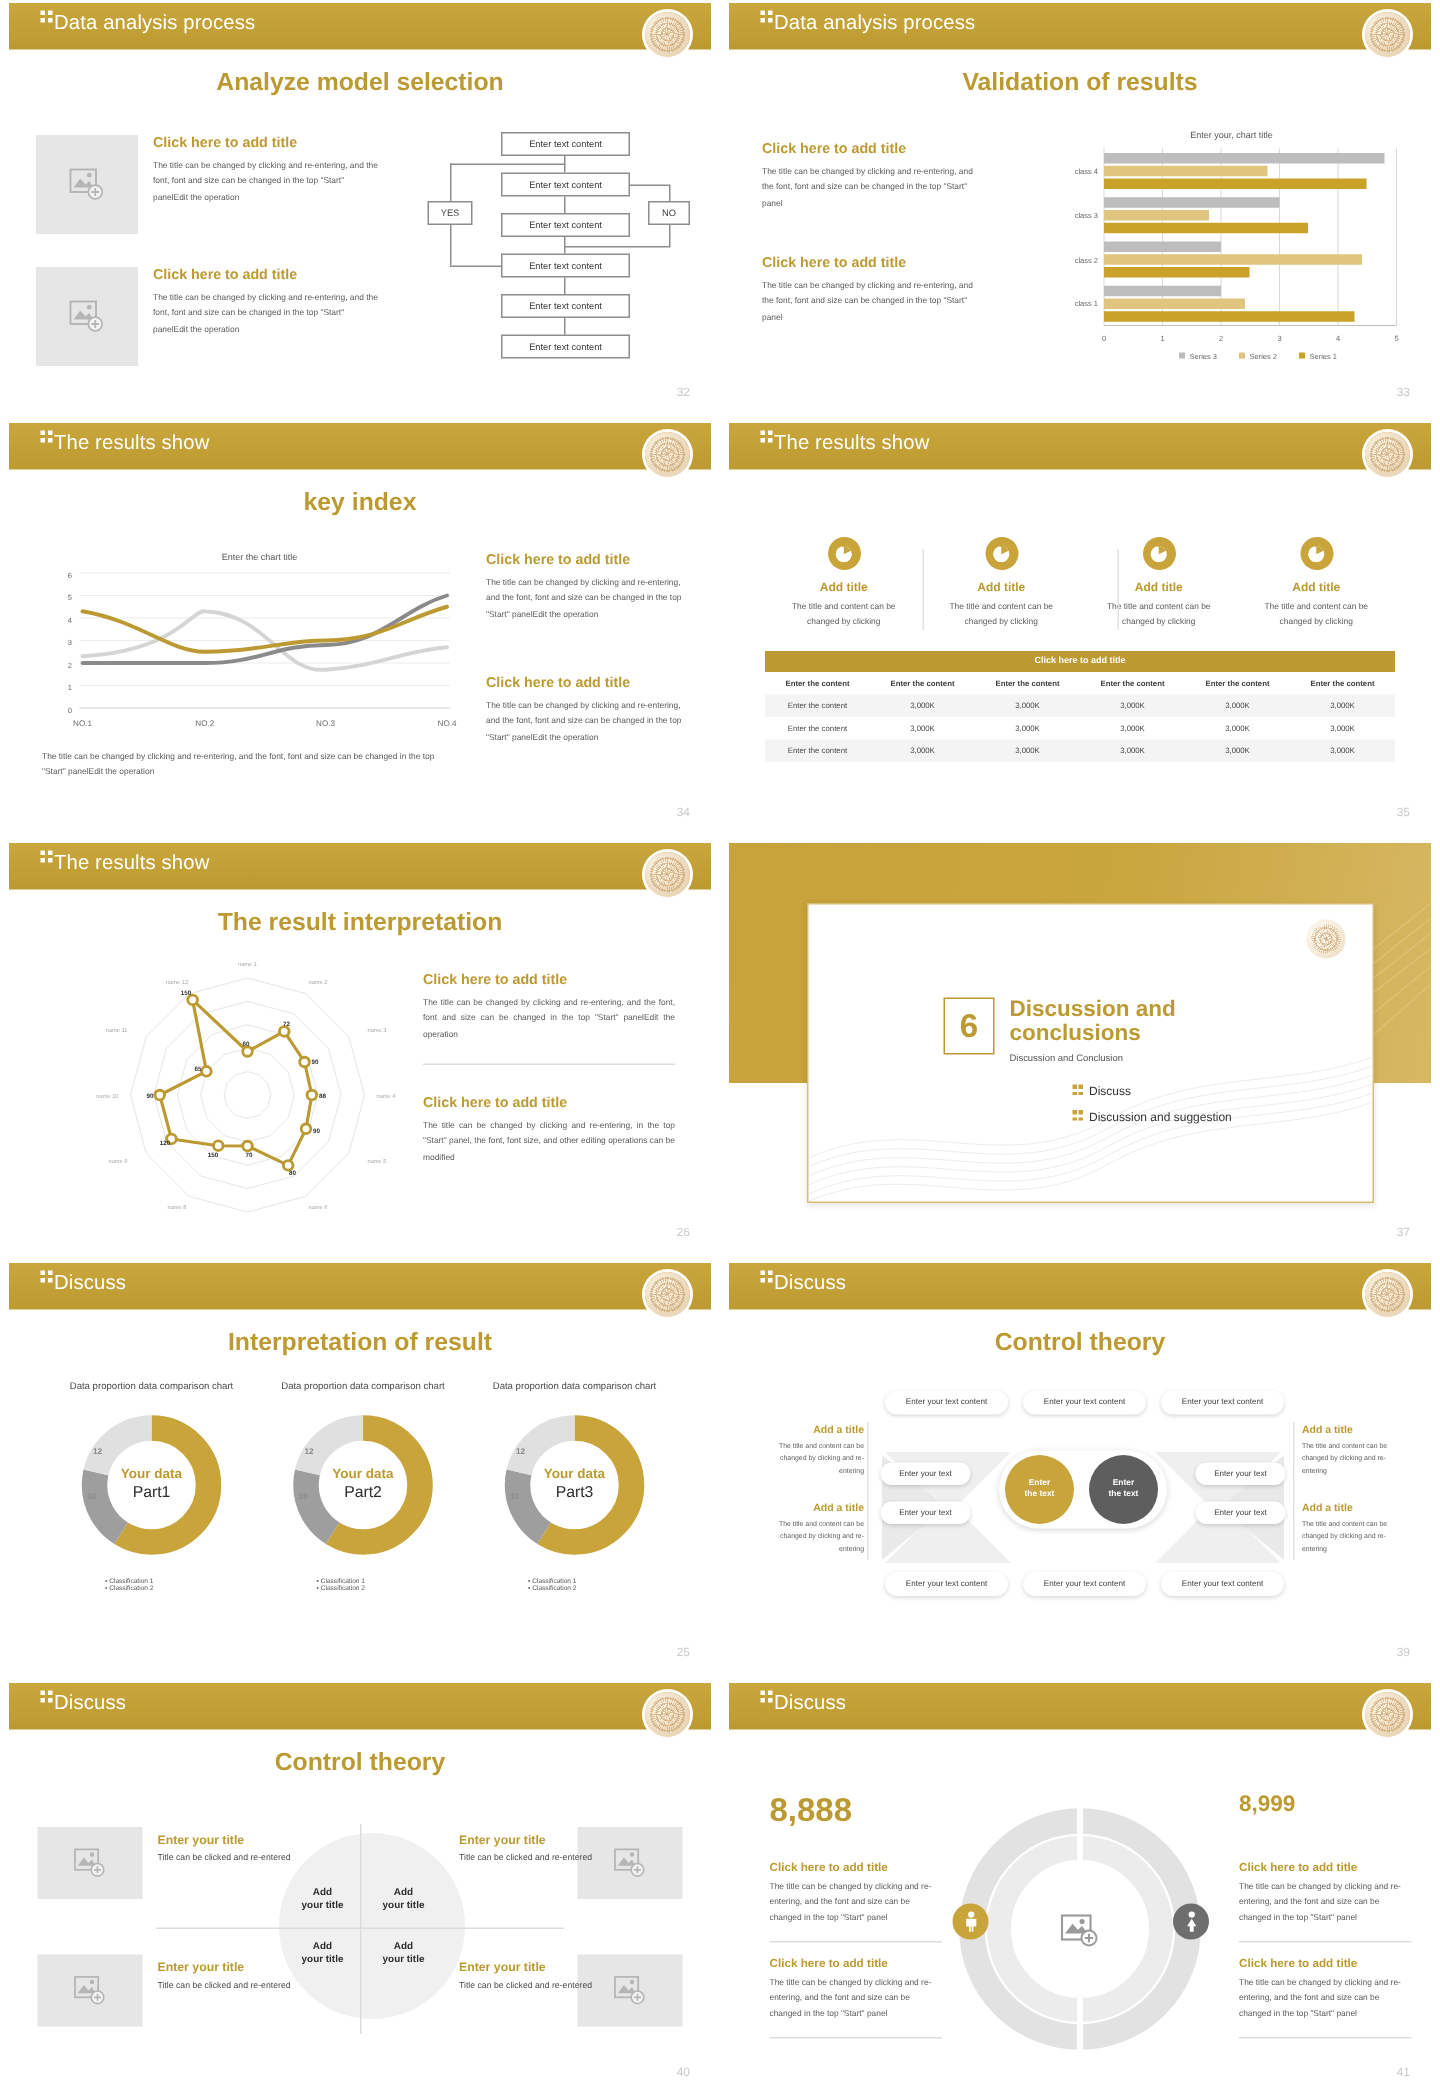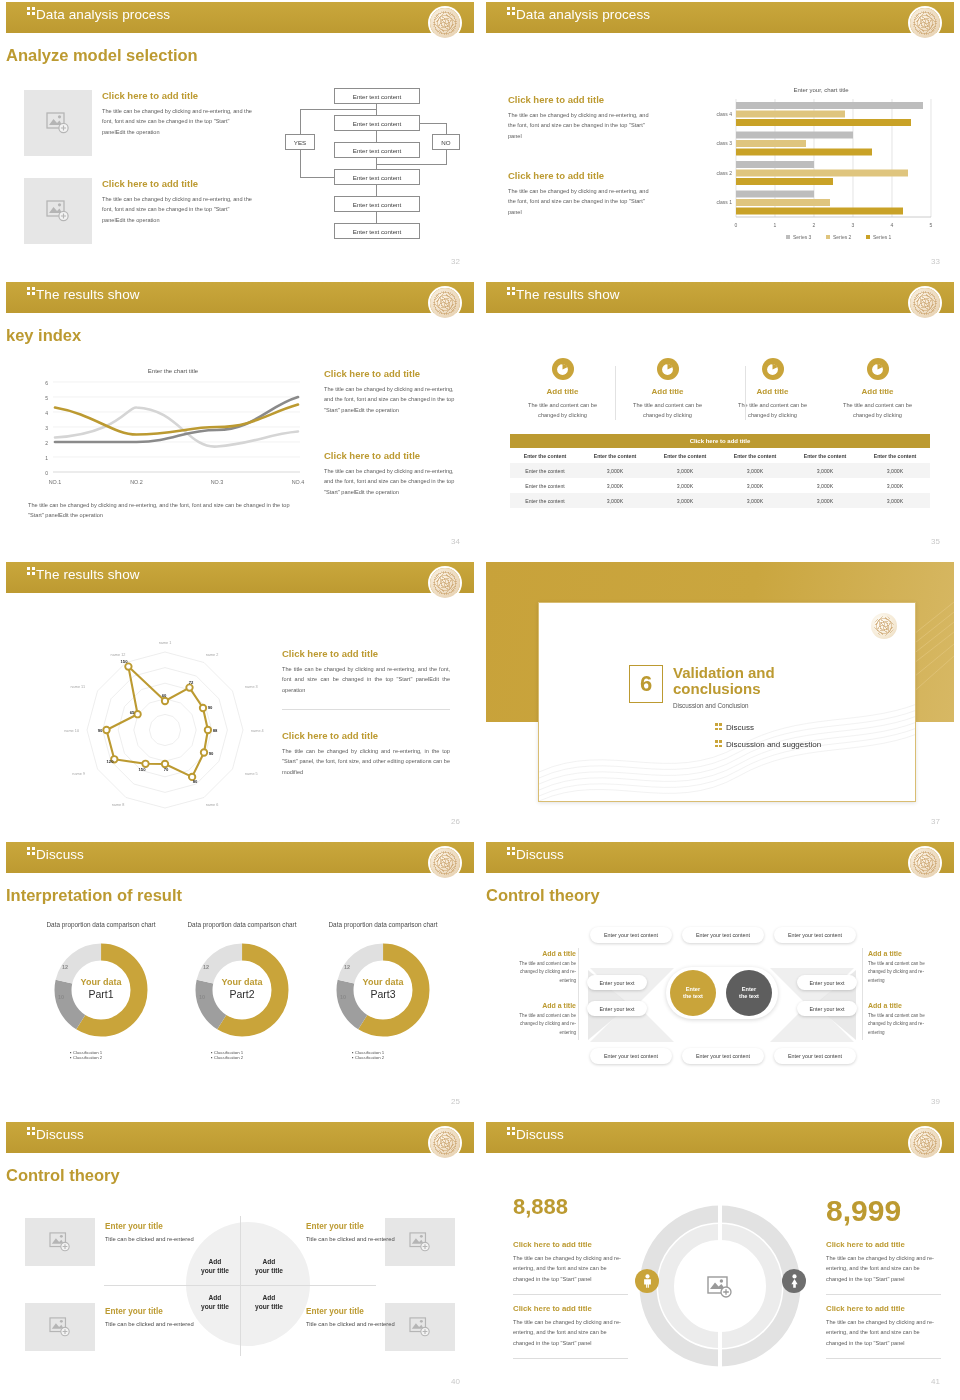--- a/index.html
+++ b/index.html
@@ -23,21 +23,21 @@
   .dd i:nth-child(2){box-shadow:5px 0 0 #fff;}
   .orn { position:absolute; right:14px; top:6px; width:30px; height:30px; border-radius:50%;
          background:radial-gradient(circle at 35% 35%, #fdf6ea 0%, #f0e0c8 45%, #e3cba8 100%);
          box-shadow:0 0 0 2px #fff; overflow:hidden;}
   .orn::after{content:""; position:absolute; inset:3px; border-radius:50%;
          background:
           repeating-conic-gradient(from 0deg, rgba(199,158,100,.55) 0deg 3deg, rgba(255,255,255,0) 3deg 9deg),
           repeating-radial-gradient(circle at 50% 50%, rgba(196,152,92,.45) 0 1.2px, rgba(255,255,255,0) 1.2px 3.4px);}
   .orn-dark{ background:radial-gradient(circle at 35% 35%,#fffdf8 0%,#f5ead6 60%,#e8d5b4 100%); }
 
-  .s-title { position:absolute; top:44px; left:0; width:468px; text-align:left;
+  .s-title { position:absolute; top:44px; left:0; width:468px; text-align:center;
              color:#bc9a31; font-size:16.5px; font-weight:bold; }
   .pg { position:absolute; right:14px; bottom:6px; font-size:8px; color:#c9c9c9; }
 
   .gold{color:#bc9a31;} .bold{font-weight:bold;}
   .body-txt{ color:#5c5c5c; font-size:5.6px; line-height:1.85; }
   .lbl-title{ color:#bc9a31; font-size:9.5px; font-weight:bold; }
 
   
   .imgph{ background:#e6e6e6; display:flex; align-items:center; justify-content:center;}
   .imgph svg{opacity:.55;}
@@ -149,20 +149,21 @@
     </div>
 
   <div class="slide">
       <div class="slide-inner">
     <div class="hdr">
       <div class="hdr-title">
         <span class="dd"><i></i><i></i></span><span>Data analysis process</span>
       </div>
     </div>
     <div class="orn"></div>
+    <div class="s-title">Validation of results</div>
 
     <div style="position:absolute;left:22px;top:92px;width:145px;">
       <div class="lbl-title"><span class="bold">Click here to add title</span></div>
       <div class="body-txt" style="margin-top:5px">The title can be changed by clicking and re-entering, and the font, font and size can be changed in the top "Start" panel</div>
     </div>
     <div style="position:absolute;left:22px;top:168px;width:145px;">
       <div class="lbl-title"><span class="bold">Click here to add title</span></div>
       <div class="body-txt" style="margin-top:5px">The title can be changed by clicking and re-entering, and the font, font and size can be changed in the top "Start" panel</div>
     </div>
 
@@ -375,20 +376,21 @@
     </div>
 
   <div class="slide">
       <div class="slide-inner">
     <div class="hdr">
       <div class="hdr-title">
         <span class="dd"><i></i><i></i></span><span>The results show</span>
       </div>
     </div>
     <div class="orn"></div>
+    <div class="s-title">The result interpretation</div>
 
     <svg style="position:absolute;left:44px;top:76px;" width="230" height="178">
       <g transform="translate(115,92)">
         <g fill="none" stroke="#e2e2e2" stroke-width=".6">
           <polygon points="0,-78 39,-67.5 67.5,-39 78,0 67.5,39 39,67.5 0,78 -39,67.5 -67.5,39 -78,0 -67.5,-39 -39,-67.5"></polygon>
           <polygon points="0,-62.4 31.2,-54 54,-31.2 62.4,0 54,31.2 31.2,54 0,62.4 -31.2,54 -54,31.2 -62.4,0 -54,-31.2 -31.2,-54"></polygon>
           <polygon points="0,-46.8 23.4,-40.5 40.5,-23.4 46.8,0 40.5,23.4 23.4,40.5 0,46.8 -23.4,40.5 -40.5,23.4 -46.8,0 -40.5,-23.4 -23.4,-40.5"></polygon>
           <polygon points="0,-31.2 15.6,-27 27,-15.6 31.2,0 27,15.6 15.6,27 0,31.2 -15.6,27 -27,15.6 -31.2,0 -27,-15.6 -15.6,-27"></polygon>
           <polygon points="0,-15.6 7.8,-13.5 13.5,-7.8 15.6,0 13.5,7.8 7.8,13.5 0,15.6 -7.8,13.5 -13.5,7.8 -15.6,0 -13.5,-7.8 -7.8,-13.5"></polygon>
         </g>
@@ -475,21 +477,21 @@
           <path d="M0 110 C70 78, 130 124, 200 84 C260 50, 320 64, 378 42"></path>
           <path d="M0 92 C70 60, 130 106, 200 66 C260 32, 320 46, 378 24"></path>
           <path d="M0 86 C70 54, 130 100, 200 60 C260 26, 320 40, 378 18"></path>
           <path d="M0 115 C70 84, 130 130, 200 90 C260 56, 320 70, 378 48"></path>
         </g>
       </svg>
       <div class="orn orn-dark" style="right:18px;top:10px;width:26px;height:26px;"></div>
       <div style="position:absolute;left:90px;top:62px;display:flex;gap:10px;align-items:flex-start;">
         <div class="sec-num">6</div>
         <div>
-          <div class="gold bold" style="font-size:15px;line-height:1.08;">Validation and</div>
+          <div class="gold bold" style="font-size:15px;line-height:1.08;">Discussion and</div>
           <div class="gold bold" style="font-size:15px;line-height:1.08;">conclusions</div>
           <div style="font-size:6.3px;color:#555;margin-top:5px;">Discussion and Conclusion</div>
         </div>
       </div>
       <div style="position:absolute;left:176px;top:120px;">
         <div style="display:flex;align-items:center;gap:4px;margin-bottom:8px;">
           <span class="bullet">
                 <i></i>
                 <i></i>
               </span>
@@ -717,21 +719,21 @@
   <div class="slide">
       <div class="slide-inner">
     <div class="hdr">
       <div class="hdr-title">
         <span class="dd"><i></i><i></i></span><span>Discuss</span>
       </div>
     </div>
     <div class="orn"></div>
 
     <div class="gold bold" style="position:absolute;left:27px;top:72px;font-size:22px;">8,888</div>
-    <div class="gold bold" style="position:absolute;left:340px;top:72px;font-size:30px;">8,999</div>
+    <div class="gold bold" style="position:absolute;left:340px;top:72px;font-size:15px;">8,999</div>
 
     <svg style="position:absolute;left:152px;top:82px;" width="164" height="164">
       <circle cx="82" cy="82" r="72" fill="none" stroke="#e2e2e2" stroke-width="17"></circle>
       <circle cx="82" cy="82" r="54" fill="none" stroke="#ececec" stroke-width="16"></circle>
       <rect x="80" y="0" width="4" height="164" fill="#fff"></rect>
       <g>
         <rect x="70" y="73" width="19" height="16" fill="none" stroke="#9a9a9a" stroke-width="1.4"></rect>
         <path d="M72 85 L77 78.5 L80.6 82.5 L83.4 80 L87 85 Z" fill="#9a9a9a"></path>
         <circle cx="83.4" cy="77" r="1.7" fill="#9a9a9a"></circle>
         <circle cx="88" cy="88" r="5" fill="#fff" stroke="#9a9a9a" stroke-width="1.3"></circle>

